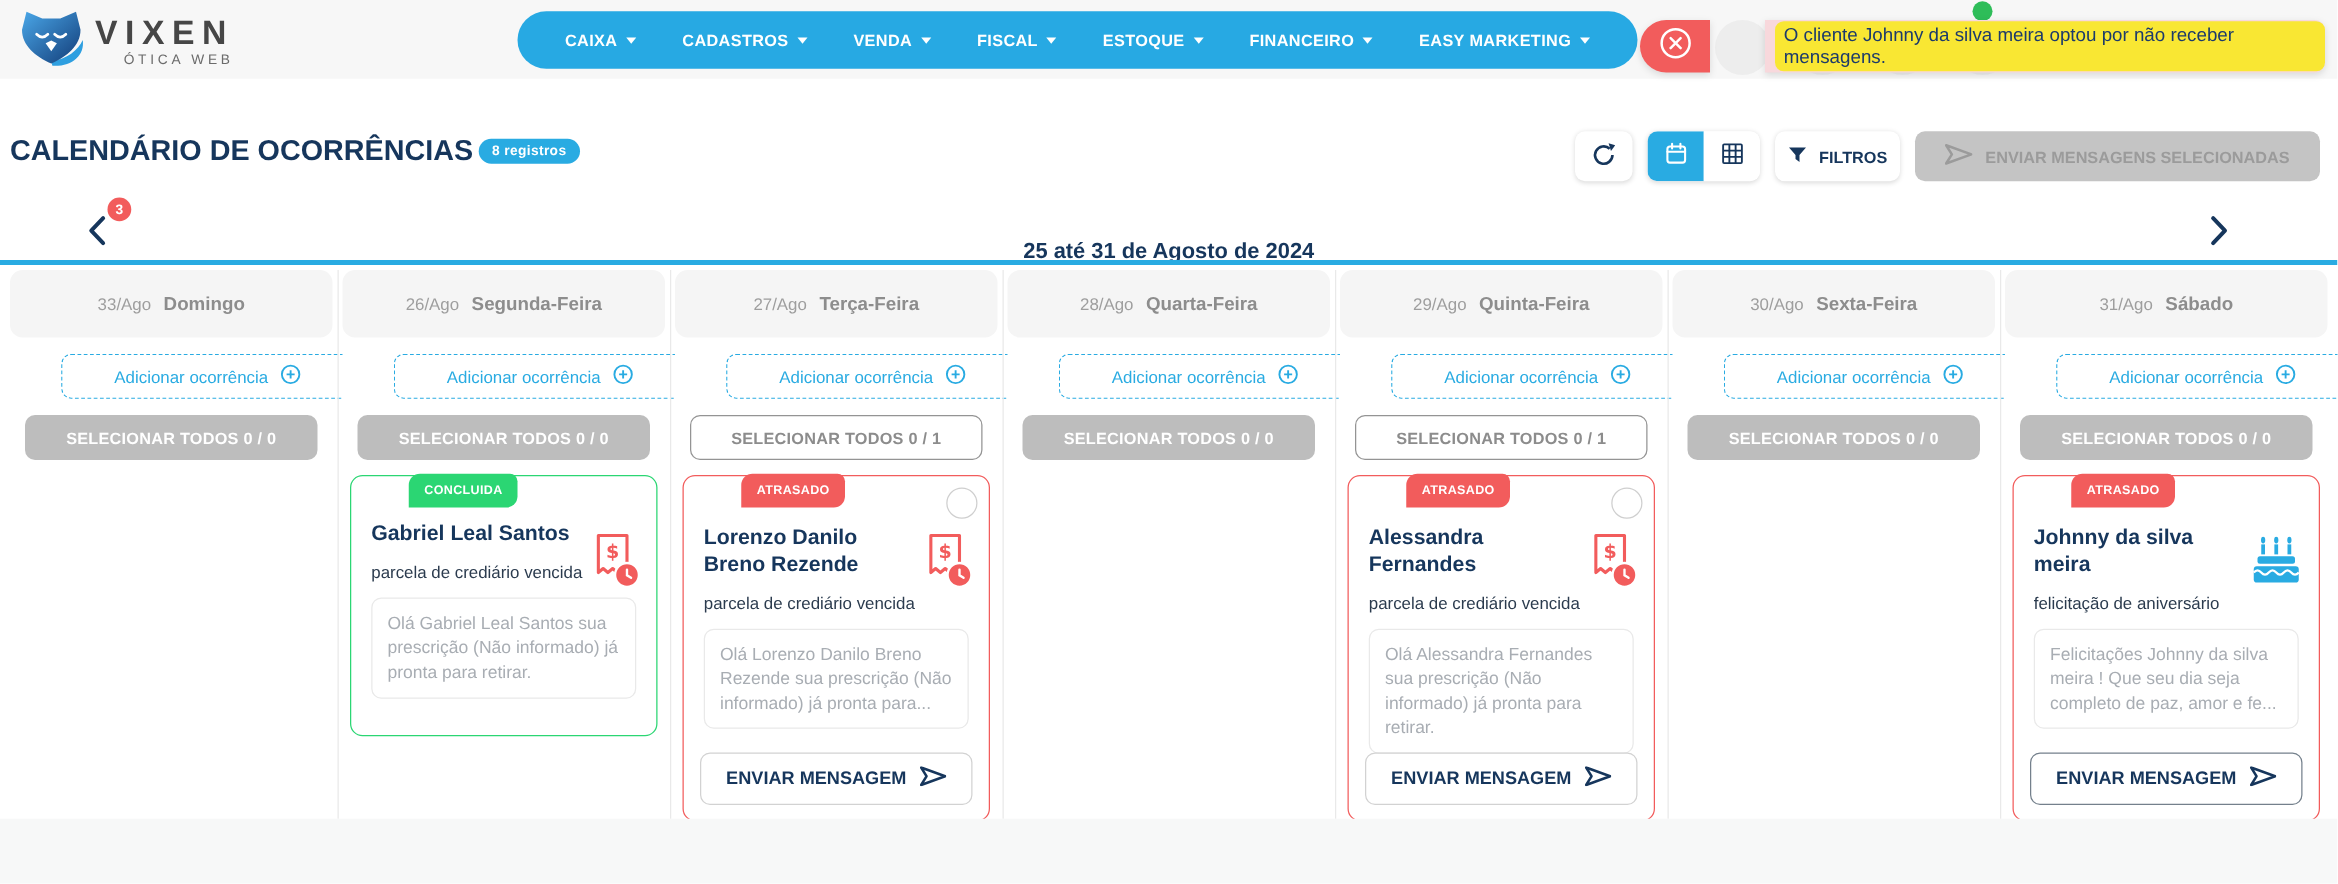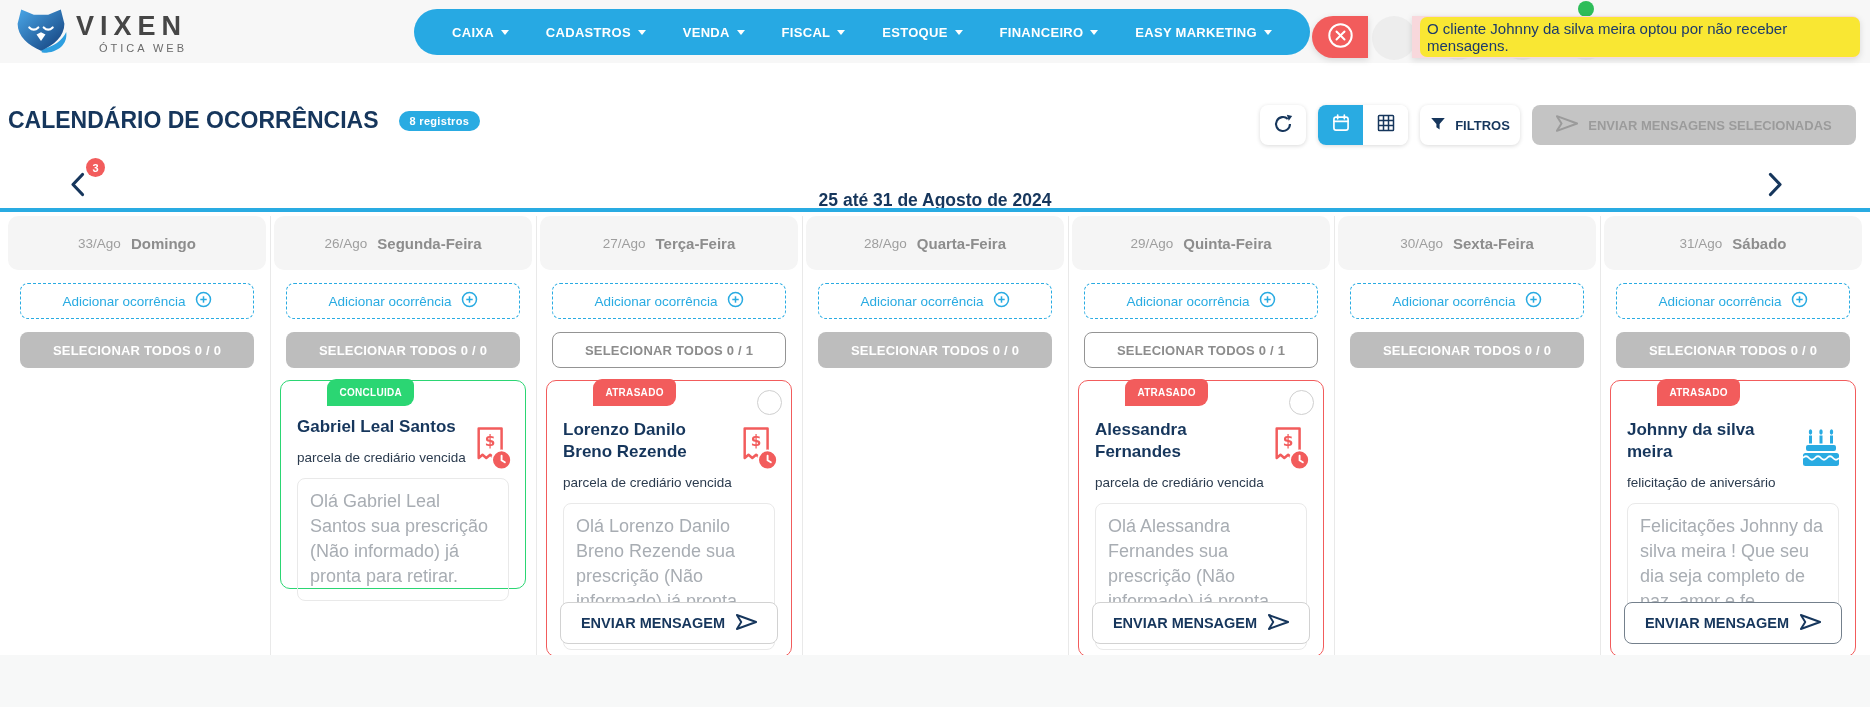--- a/index.html
+++ b/index.html
@@ -32,21 +32,21 @@
   .toast { position:absolute; left:1312px; top:16px; width:548px; height:42px; display:flex; z-index:5;
            filter:drop-shadow(0 2px 3px rgba(0,0,0,.12)); }
   .toast-close { width:56px; background:#F25C5C; border-radius:21px 0 0 21px;
                  display:flex; align-items:center; justify-content:center; cursor:pointer; }
   .toast-body { flex:1; background:#F8D8DC; border-radius:0 8px 8px 0; display:flex; align-items:center;
                 padding-left:8px;margin-left:44px; }
   .toast-hl { background:#F9E733; color:#1c3a6b; font-size:15px; padding:3px 7px; border-radius:7px; }
 
   
   .page-title { position:absolute; left:8px; top:107px; font-size:23px; font-weight:bold; color:#16365c;
-                display:flex; align-items:center; gap:20px; }
+                display:flex; align-items:center; gap:4px; }
   .records-badge { background:#29ABE2; color:#fff; font-size:11px; font-weight:bold;
                    padding:4px 11px; border-radius:12px; letter-spacing:.3px; }
 
   .tool-btn { position:absolute; top:105px; height:40px; background:#fff; border-radius:8px;
               box-shadow:0 1px 4px rgba(0,0,0,.15); display:flex; align-items:center; justify-content:center;
               cursor:pointer; border:none; }
   .btn-refresh { left:1260px; width:46px; }
   .view-toggle { position:absolute; left:1318px; top:105px; height:40px; width:90px; display:flex;
                  border-radius:8px; overflow:hidden; box-shadow:0 1px 4px rgba(0,0,0,.15); }
   .view-half { flex:1; display:flex; align-items:center; justify-content:center; cursor:pointer; }
@@ -70,21 +70,21 @@
   .board { position:absolute; left:0; top:216px; width:1870px; height:439px; display:flex; gap:8px; padding:0 8px; }
   .day-col { flex:1; background:#fff; position:relative; }
   .day-col:not(:last-child)::after { content:""; position:absolute; top:0; right:-4.5px; width:1px; height:100%; background:#e9e9e9; }
   .day-head { height:54px; background:#f5f5f5; border-radius:10px; display:flex; align-items:center;
               justify-content:center; gap:10px; }
   .day-date { font-size:13.5px; color:#9e9e9e; }
   .day-name { font-size:15px; font-weight:bold; color:#8d8d8d; }
   .col-body { padding:13px 12px 0; }
   .add-btn { width:100%; height:36px; background:#fff; border:1.6px dashed #29ABE2; border-radius:8px;
              color:#29ABE2; font-size:13.5px; display:flex; align-items:center; justify-content:center;
-             gap:9px; cursor:pointer; margin-bottom:13px; font-family:inherit; }
+             gap:9px; cursor:pointer; margin-bottom:13px; font-family:inherit;margin-left:29px; }
   .sel-btn { width:100%; height:36px; border-radius:8px; font-weight:bold; font-size:13px;
              font-family:inherit; letter-spacing:.2px; }
   .sel-btn.off { background:#bdbdbd; color:#fff; border:none; }
   .sel-btn.on  { background:#fff; color:#8c8c8c; border:1.5px solid #949494; cursor:pointer; }
 
   
   .card { position:relative; margin:12px -6px 0; border-radius:10px; background:#fff; }
   .card.danger  { border:1.6px solid #F25C5C; height:277px; }
   .card.success { border:1.6px solid #2BD673; height:209px; }
   .card-tag { position:absolute; top:-1.6px; left:-1.6px; height:27px; line-height:27px; padding:0 12px;
@@ -92,21 +92,21 @@
   .card.danger  .card-tag { background:#F25C5C; }
   .card.success .card-tag { background:#2BD673; }
   .card-check { position:absolute; top:9px; right:9px; width:25px; height:25px; border:1.5px solid #cfcfcf;
                 border-radius:50%; background:#fff; cursor:pointer; }
   .card-name { margin:38px 64px 0 16px; font-weight:bold; font-size:17px; color:#16365c; line-height:1.28; }
   .card.success .card-name { margin-top:35px; }
   .card-icon { position:absolute; right:11px; top:44px; }
   .card-icon.cake { right:14px; top:48px; }
   .card-sub { margin:12px 16px 0; font-size:13.5px; color:#2b3b4e; }
   .card-msg { margin:13px 16px 0; border:1px solid #e9e9e9; border-radius:8px; padding:10px 12px;
-              font-size:18px; color:#a8adb3; line-height:1.4; }
+              font-size:14px; color:#a8adb3; line-height:1.4; }
   .send-btn { position:absolute; left:13px; right:13px; bottom:12px; height:42px; border-radius:8px;
               background:#fff; border:1px solid #d2d2d2; display:flex; align-items:center; justify-content:center;
               gap:11px; font-weight:bold; font-size:14.5px; color:#16365c; cursor:pointer; font-family:inherit; }
   .send-btn.strong { border:1.5px solid #74808c; }
 
   .footer-strip { position:absolute; left:0; top:655px; width:1870px; height:52px; background:#f7f8f8; }
 </style>
 </head>
 <body>
 

